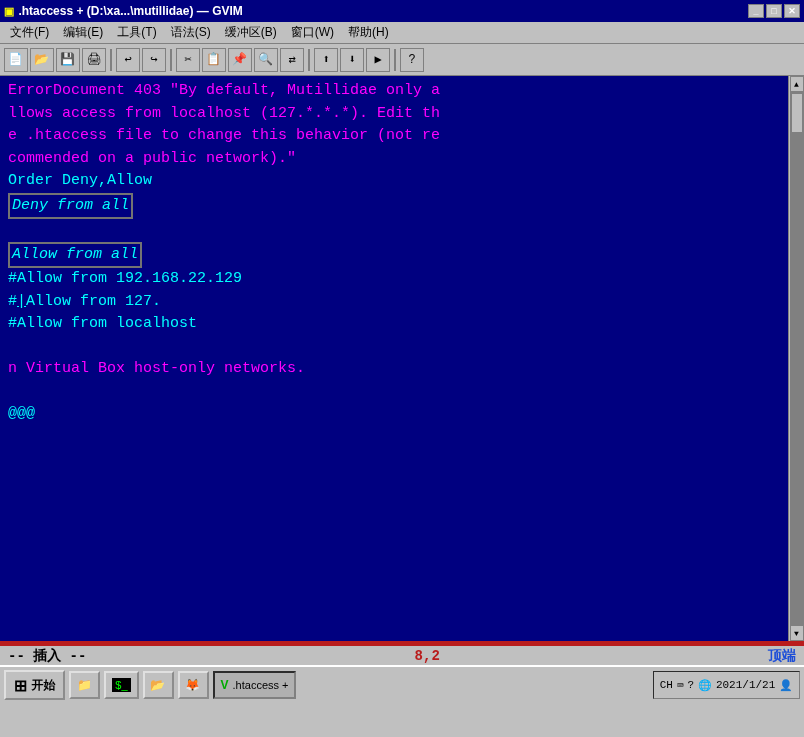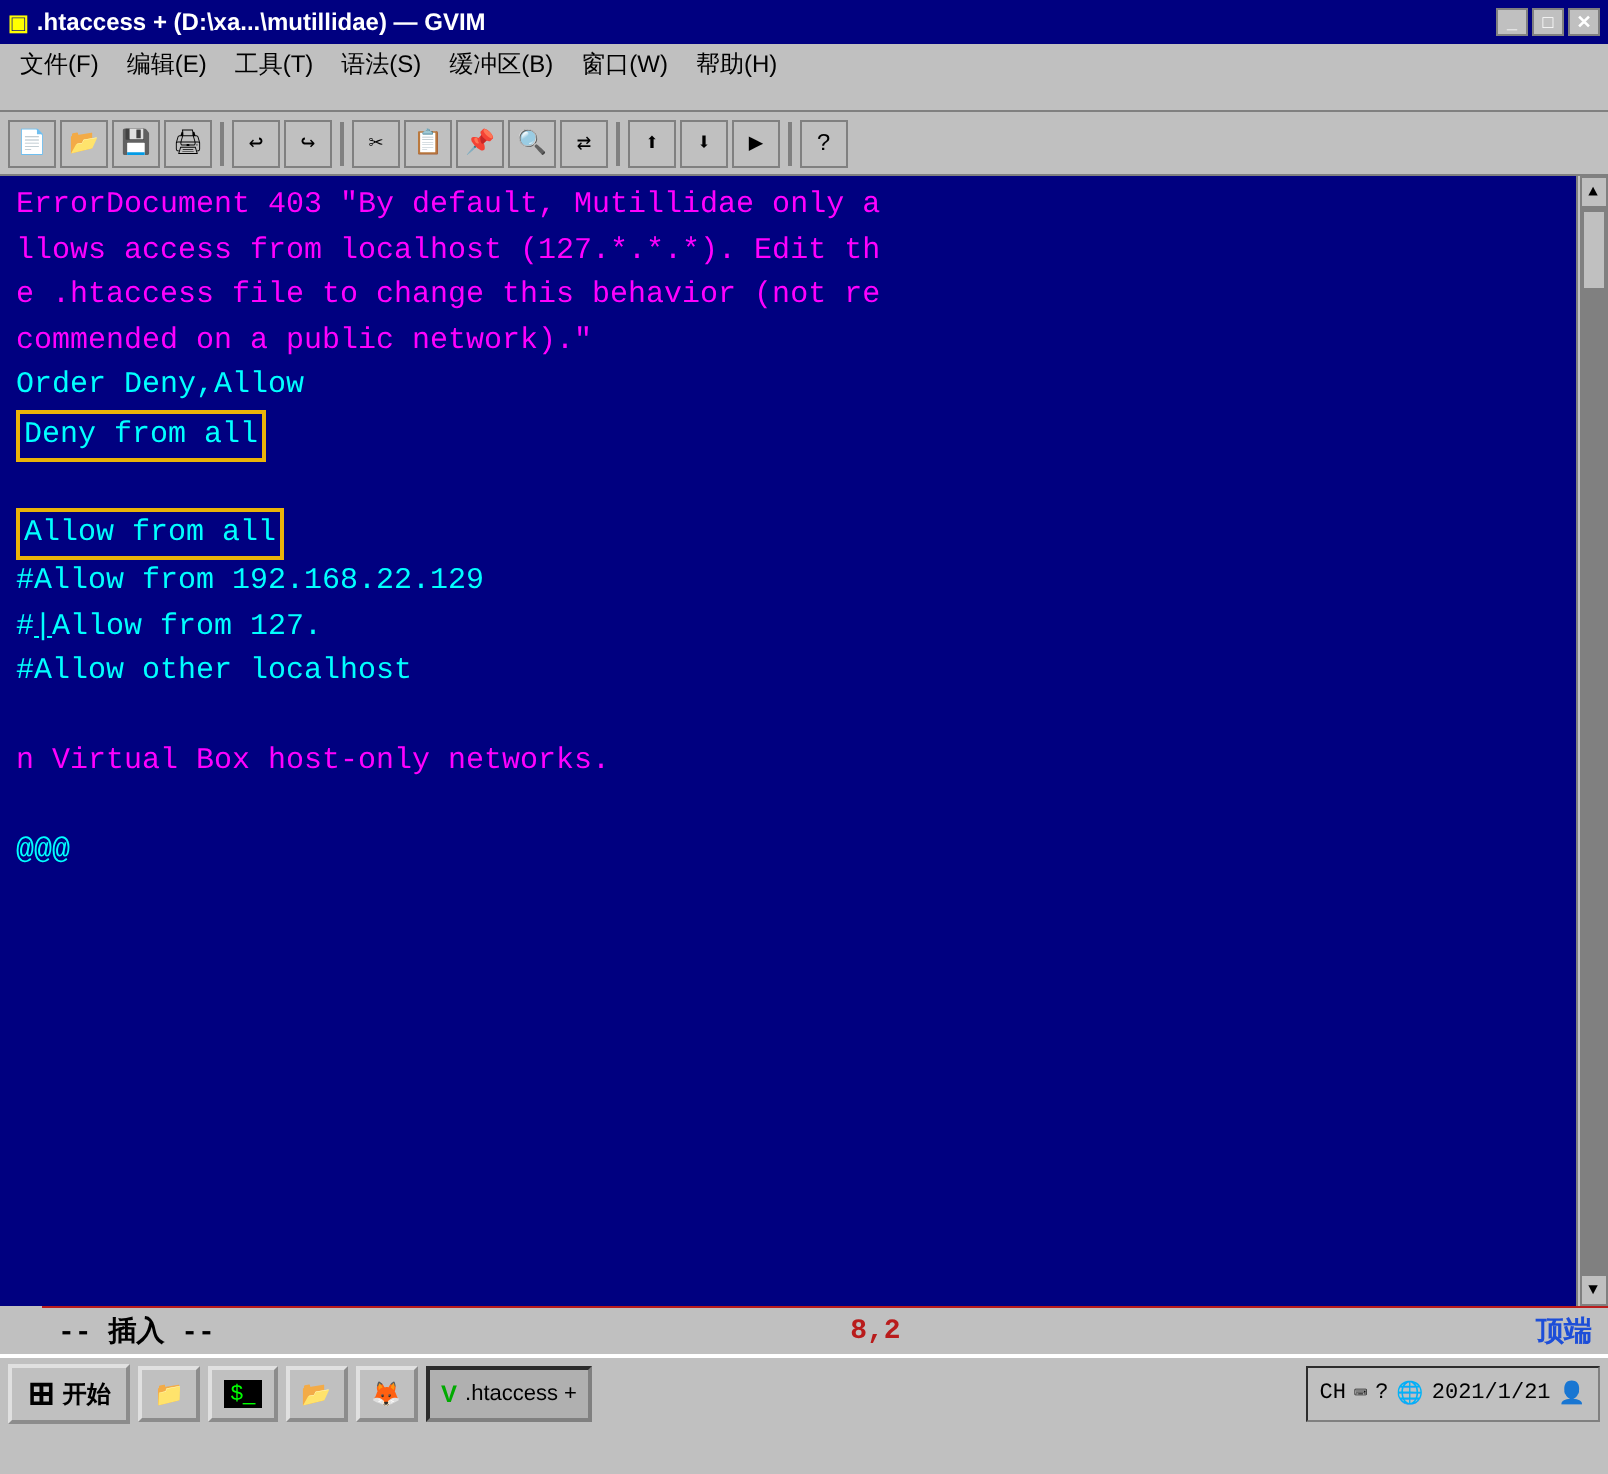--- a/index.html
+++ b/index.html
@@ -27,21 +27,21 @@
       border: 1px solid #808080;
       font-size: 9px;
       display: flex; align-items: center; justify-content: center;
       cursor: pointer;
       font-family: Arial;
     }
 
     
     .menu-bar {
       background: #c0c0c0;
-      height: 34px;
+      height: 22px;
       display: flex;
       padding: 0 4px;
       border-bottom: 1px solid #808080;
       font-family: Arial, sans-serif;
       font-size: 12px;
       gap: 2px;
     }
     .menu-item {
       padding: 2px 6px;
       cursor: pointer;
@@ -116,39 +116,39 @@
     }
 
     
     .magenta { color: #ff00ff; }
     .cyan { color: #00ffff; }
     .white { color: #ffffff; }
 
     
     .highlight-box {
       display: inline-block;
-      border: 2px solid #eab308;
+      border: 2px solid #737373;
       padding: 0 2px;
+      font-style: italic;
     }
 
     .line { display: block; white-space: pre; }
 
     
     .status-bar {
       background: #c0c0c0;
       height: 24px;
       display: flex;
       align-items: center;
       padding: 0 8px;
-      border-top: 1px solid #b91c1c;
+      border-top: 5px solid #b91c1c;
       font-family: 'Courier New', monospace;
       font-size: 14px;
       font-weight: bold;
       justify-content: space-between;
-      margin-left: 21px;
     }
     .status-left { color: #000; }
     .status-center { color: #b91c1c; flex: 1; text-align: center; }
     .status-right { color: #1d4ed8; }
 
     
     .taskbar {
       background: #c0c0c0;
       height: 38px;
       border-top: 2px solid white;
@@ -256,21 +256,21 @@
     <span class="line magenta">e .htaccess file to change this behavior (not re</span>
     <span class="line magenta">commended on a public network)."</span>
     <span class="line cyan">Order Deny,Allow</span>
     <span class="line"><span class="highlight-box cyan">Deny from all</span></span>
 
     <span class="line white"> </span>
 
     <span class="line"><span class="highlight-box cyan">Allow from all</span></span>
     <span class="line cyan">#Allow from 192.168.22.129</span>
     <span class="line cyan">#<span style="text-decoration: underline;">|</span>Allow from 127.</span>
-    <span class="line cyan">#Allow other localhost</span>
+    <span class="line cyan">#Allow from localhost</span>
 
     <span class="line white"> </span>
 
     <span class="line magenta">n Virtual Box host-only networks.</span>
 
     <span class="line white"> </span>
 
     <span class="line cyan">@@@</span>
 
   </div>

